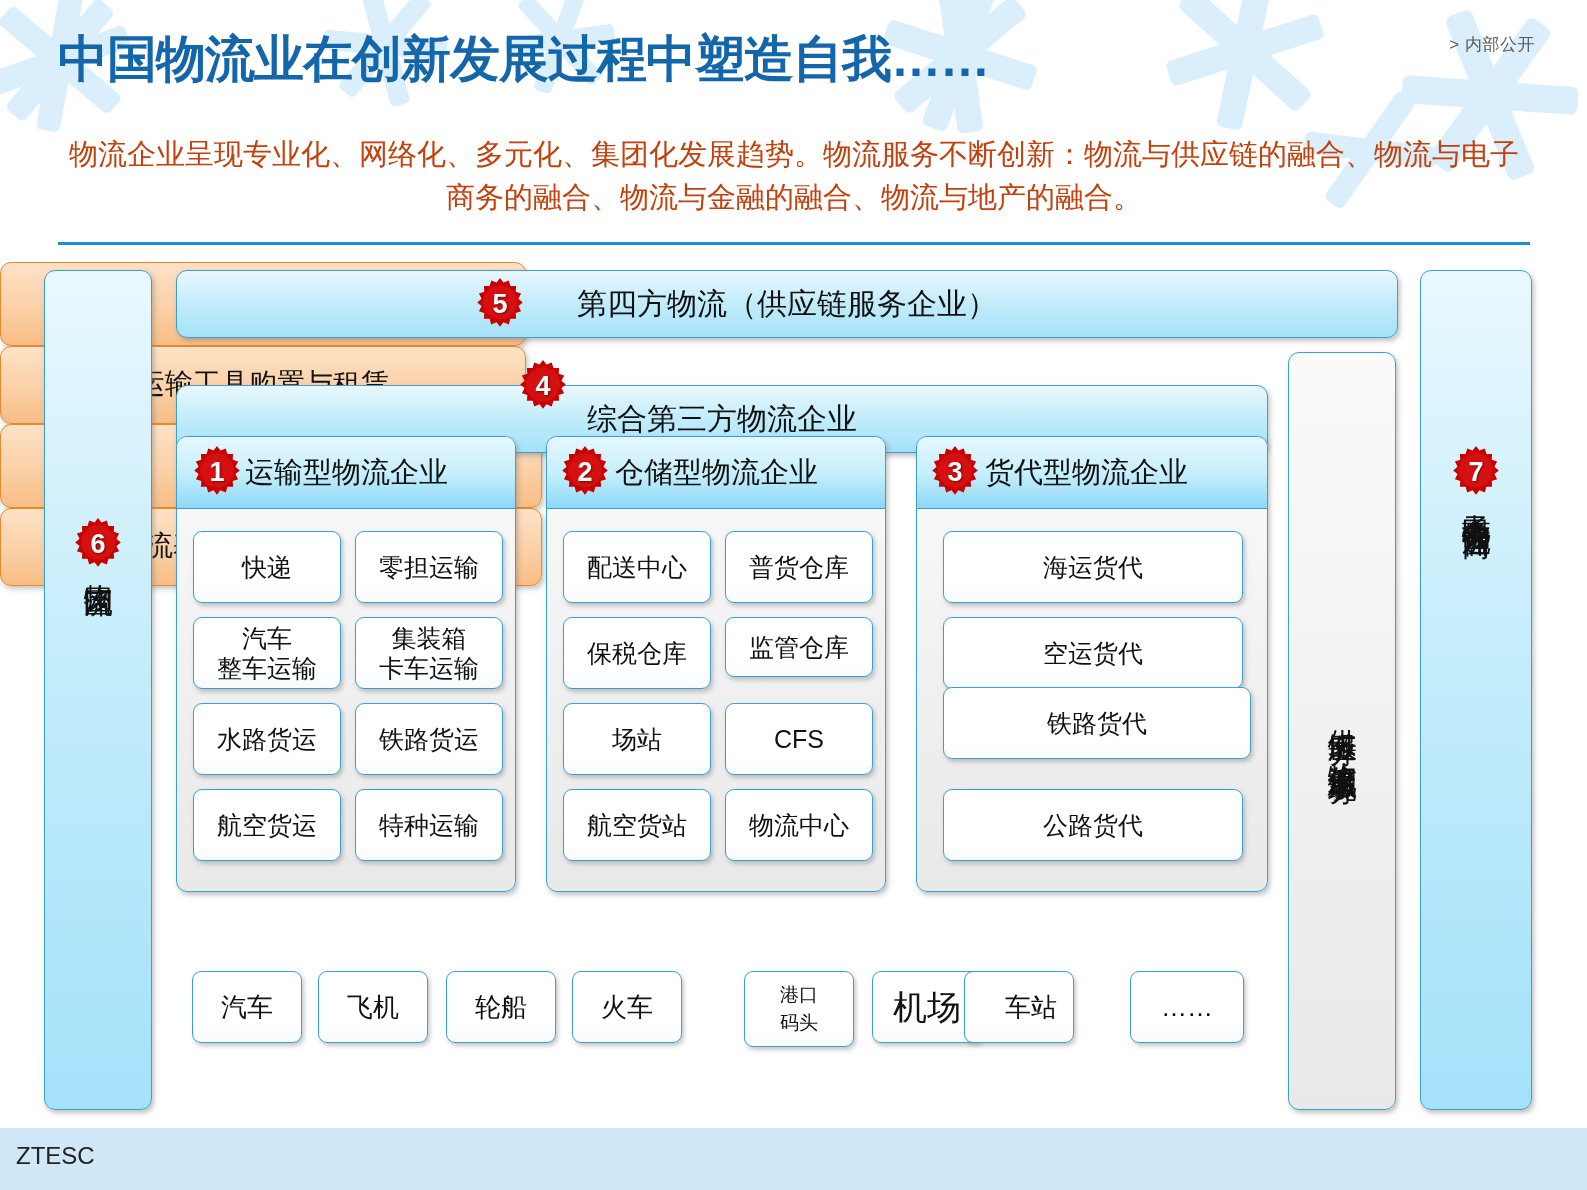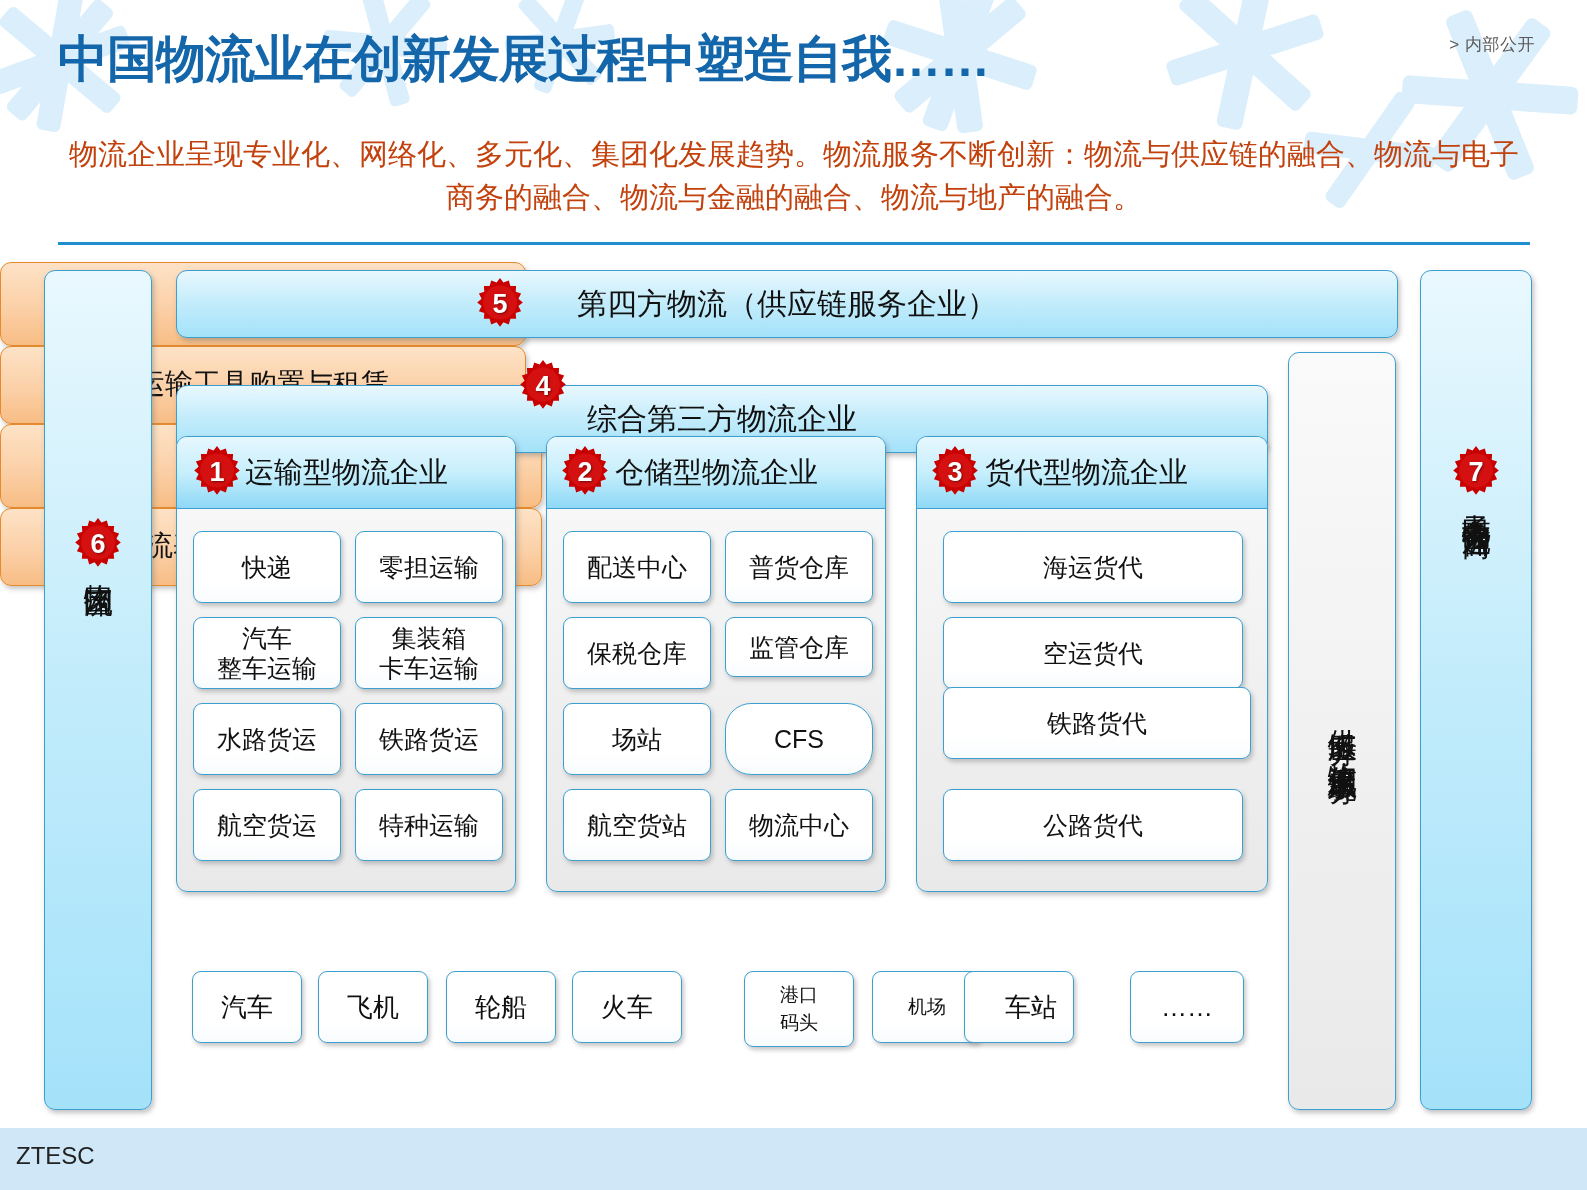--- a/index.html
+++ b/index.html
@@ -241,21 +241,21 @@
         </div>
       <div class="white-cell" style="position:absolute; left:16px; top:180px; width:148px; height:72px;">
           <span>保税仓库</span>
         </div>
       <div class="white-cell" style="position:absolute; left:178px; top:180px; width:148px; height:60px;">
           <span>监管仓库</span>
         </div>
       <div class="white-cell" style="position:absolute; left:16px; top:266px; width:148px; height:72px;">
           <span>场站</span>
         </div>
-      <div class="white-cell" style="position:absolute; left:178px; top:266px; width:148px; height:72px;border-radius:26px;">
+      <div class="white-cell" style="position:absolute; left:178px; top:266px; width:148px; height:72px;">
           <span>CFS</span>
         </div>
       <div class="white-cell" style="position:absolute; left:16px; top:352px; width:148px; height:72px;">
           <span>航空货站</span>
         </div>
       <div class="white-cell" style="position:absolute; left:178px; top:352px; width:148px; height:72px;">
           <span>物流中心</span>
         </div>
     </div>
     <div class="badge" style="left:558px; top:183px;">
@@ -311,21 +311,21 @@
       </div>
 
     <div class="orange-band" style="left:726px; top:644px; width:542px; height:84px; padding-top:12px;">
       <span>基础设施运营</span>
     </div>
     <div class="orange-band" style="left:726px; top:770px; width:542px; height:78px; padding-top:18px;">
       <span>物流基础设施建设与租赁</span>
     </div>
     <div class="white-cell" style="position:absolute; left:744px; top:709px; width:110px; height:76px; font-size:19px; line-height:28px; white-space:pre-line;"><span>港口
 码头</span></div>
-    <div class="white-cell" style="position:absolute; left:872px; top:709px; width:110px; height:72px; font-size:19px;">
+    <div class="white-cell" style="position:absolute; left:872px; top:709px; width:110px; height:72px; font-size:34px;">
         <span>机场</span>
       </div>
     <div class="white-cell" style="position:absolute; left:964px; top:709px; width:110px; height:72px; font-size:26px;padding-left:24px;">
         <span>车站</span>
       </div>
     <div class="white-cell" style="position:absolute; left:1130px; top:709px; width:114px; height:72px; font-size:26px;">
         <span>……</span>
       </div>
 
     <div class="rbox blue-grad" style="left:44px; top:8px; width:108px; height:840px; display:flex; flex-direction:column; align-items:center; padding-top:250px;">

